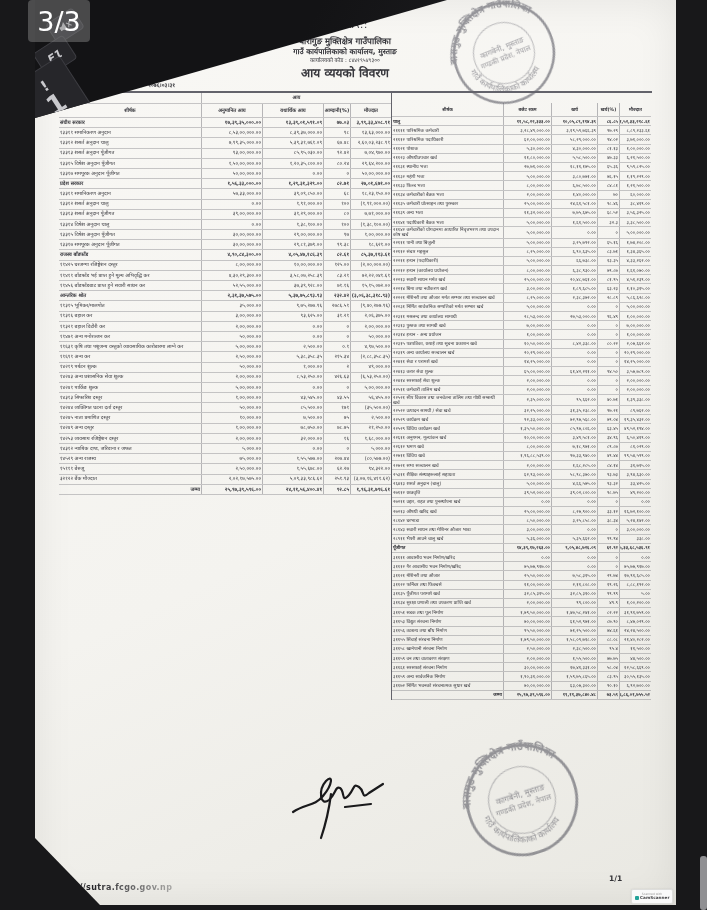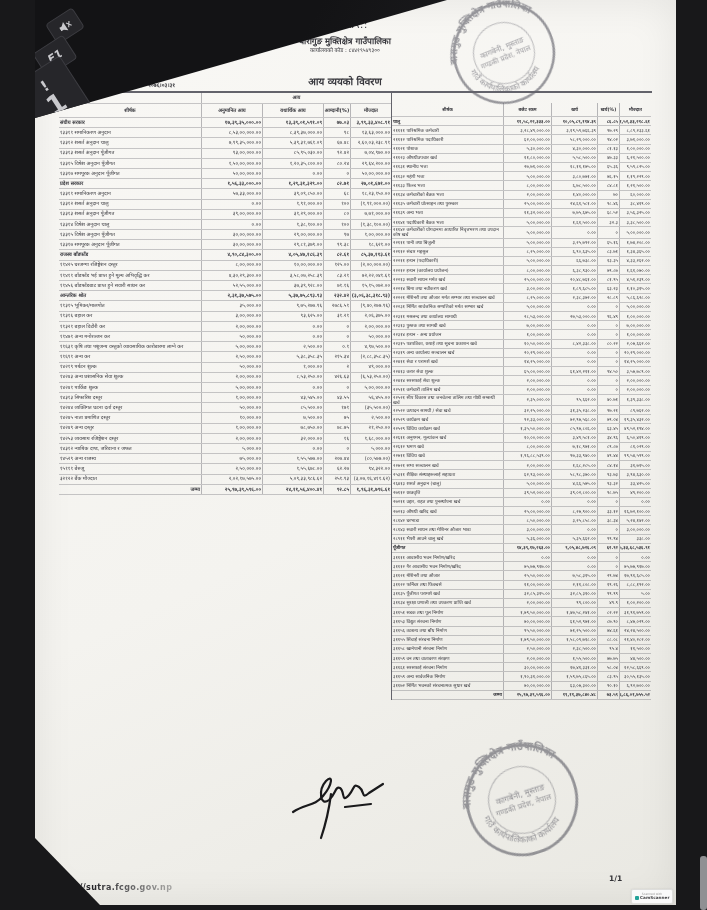--- a/index.html
+++ b/index.html
@@ -30,21 +30,21 @@
               background:rgba(140,140,140,.45);border-radius:4px;color:#fff;
               font-size:27px;display:flex;align-items:center;justify-content:center;}
   .scrollbar{position:absolute;right:0;top:856px;width:7px;height:54px;background:#909093;
              border-radius:3px;z-index:10;}
   
   .hdr{position:absolute;left:180px;top:18px;width:260px;text-align:center;}
   .sutra{font-size:11px;color:#4a4a50;letter-spacing:.5px;margin-bottom:4px;}
   .org1{font-size:8.5px;font-weight:bold;}
   .org2{font-size:7.5px;font-weight:bold;}
   .org3{font-size:5.5px;}
-  .rpt{font-size:10px;margin-top:20px;font-weight:bold;}
+  .rpt{font-size:12px;margin-top:0;font-weight:bold;}
   .fiscal{position:absolute;left:24px;top:81px;font-size:5.5px;font-weight:bold;}
   
   .stamp{position:absolute;opacity:.55;}
   .stamp-top{left:408px;top:-8px;width:122px;height:122px;transform:rotate(-22deg);filter:blur(.4px);}
   .stamp-bot{left:420px;top:733px;width:134px;height:134px;transform:rotate(-18deg);filter:blur(.35px);}
   .sig{position:absolute;left:252px;top:760px;width:120px;height:85px;}
   
   .tablewrap{position:absolute;left:23px;top:91px;width:592px;border:1px solid #62626a;}
   .tbl{position:absolute;top:0;display:flex;flex-direction:column;}
   .tbl-income{left:0;width:332px;}
@@ -91,20 +91,21 @@
 <body>
 
 <div class="app">
 
   <div class="paper">
     <div class="scan">
 
       <div class="hdr">
         <div class="sutra">SuTRA::</div>
         <div class="org1">बारागुङ मुक्तिक्षेत्र गाउँपालिका</div>
+        <div class="org2">गाउँ कार्यपालिकाको कार्यालय, मुस्ताङ</div>
         <div class="org3">कार्यालयको कोड : ८४४१९५४९३००</div>
         <div class="rpt">आय व्ययको विवरण</div>
       </div>
 
       <svg class="stamp stamp-top" viewBox="0 0 120 120">
         <circle cx="60" cy="60" r="49" fill="none" stroke="#474753" stroke-width="2.5"></circle>
         <circle cx="60" cy="60" r="30" fill="none" stroke="#474753" stroke-width="1" opacity=".6"></circle>
         <path id="arcT1" d="M 13,62 A 47,47 0 0 1 107,62" fill="none"></path>
         <path id="arcB1" d="M 22,60 A 38,38 0 0 0 98,60" fill="none"></path>
         <text font-size="10" fill="#474753" font-weight="bold">
@@ -893,15 +894,16 @@
     <div class="key key-bang">
       <span class="bang">!</span>
       <span class="one">1</span>
     </div>
   </div>
 
   <div class="wedge">
     
   </div>
 
+  <div class="page-badge">3/3</div>
   <div class="scrollbar"></div>
 
 </div>
 
 </body></html>

